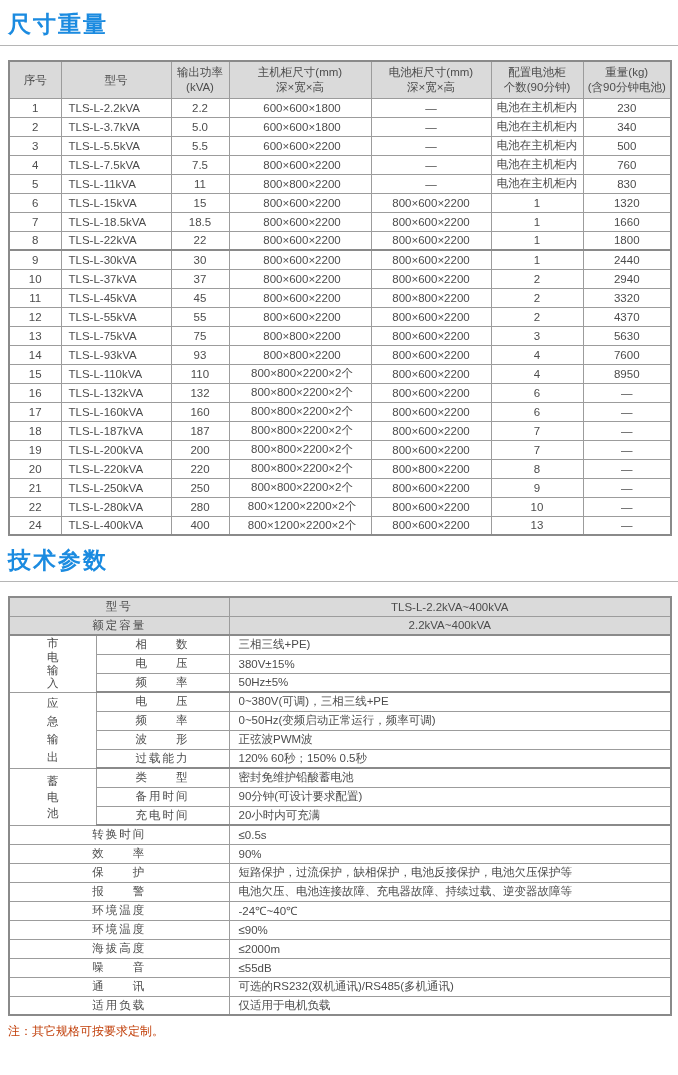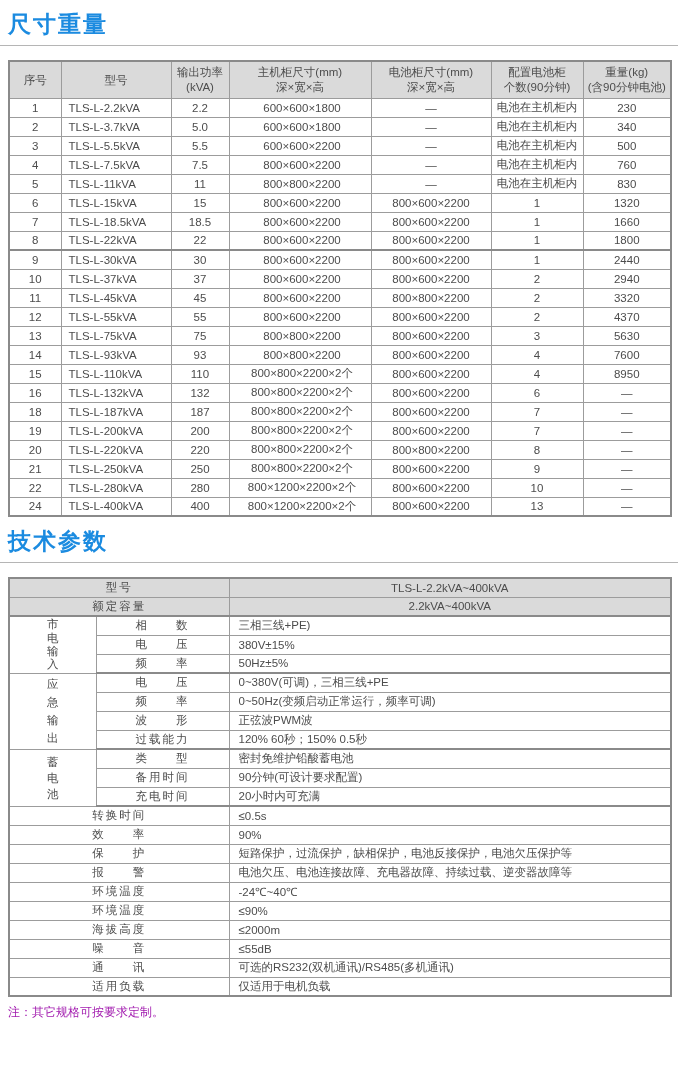--- a/index.html
+++ b/index.html
@@ -39,21 +39,21 @@
   #spec-table col.g0 { width:87px; } #spec-table col.g1 { width:133px; }
   #spec-table col.g2 { width:442px; }
   #spec-table tr.hdr td { background:#dadada; }
   #spec-table td.label-cell { text-align:center; letter-spacing:2px; }
   #spec-table td.group-cell { text-align:center; vertical-align:middle; }
   #spec-table td.value-cell { text-align:left; padding-left:9px; }
   #spec-table td.value-cell.center { text-align:center; padding-left:3px; }
   #spec-table tr.group-end td { border-bottom:2px solid #8a8a8a; }
   .vtext { display:inline-block; width:1em; word-break:break-all; white-space:normal; letter-spacing:0; }
 
-  .footnote { padding:7px 0 0 8px; font-size:12px; color:#a21caf; }
+  .footnote { padding:7px 0 0 8px; font-size:12px; color:#c2410c; }
 </style>
 </head>
 <body>
 
 <div>
   <div class="section-title" style="color: rgb(27, 139, 224);">尺寸重量</div>
   <hr class="title-rule">
   <table id="dims-table">
     <colgroup>
       <col class="w0">
@@ -219,20 +219,29 @@
         <tr>
           <td class="c0">16</td>
           <td class="c1">TLS-L-132kVA</td>
           <td class="c2">132</td>
           <td class="c3">800×800×2200×2个</td>
           <td class="c4">800×600×2200</td>
           <td class="c5">6</td>
           <td class="c6">—</td>
         </tr>
         <tr>
+          <td class="c0">17</td>
+          <td class="c1">TLS-L-160kVA</td>
+          <td class="c2">160</td>
+          <td class="c3">800×800×2200×2个</td>
+          <td class="c4">800×600×2200</td>
+          <td class="c5">6</td>
+          <td class="c6">—</td>
+        </tr>
+        <tr>
           <td class="c0">18</td>
           <td class="c1">TLS-L-187kVA</td>
           <td class="c2">187</td>
           <td class="c3">800×800×2200×2个</td>
           <td class="c4">800×600×2200</td>
           <td class="c5">7</td>
           <td class="c6">—</td>
         </tr>
         <tr>
           <td class="c0">19</td>

